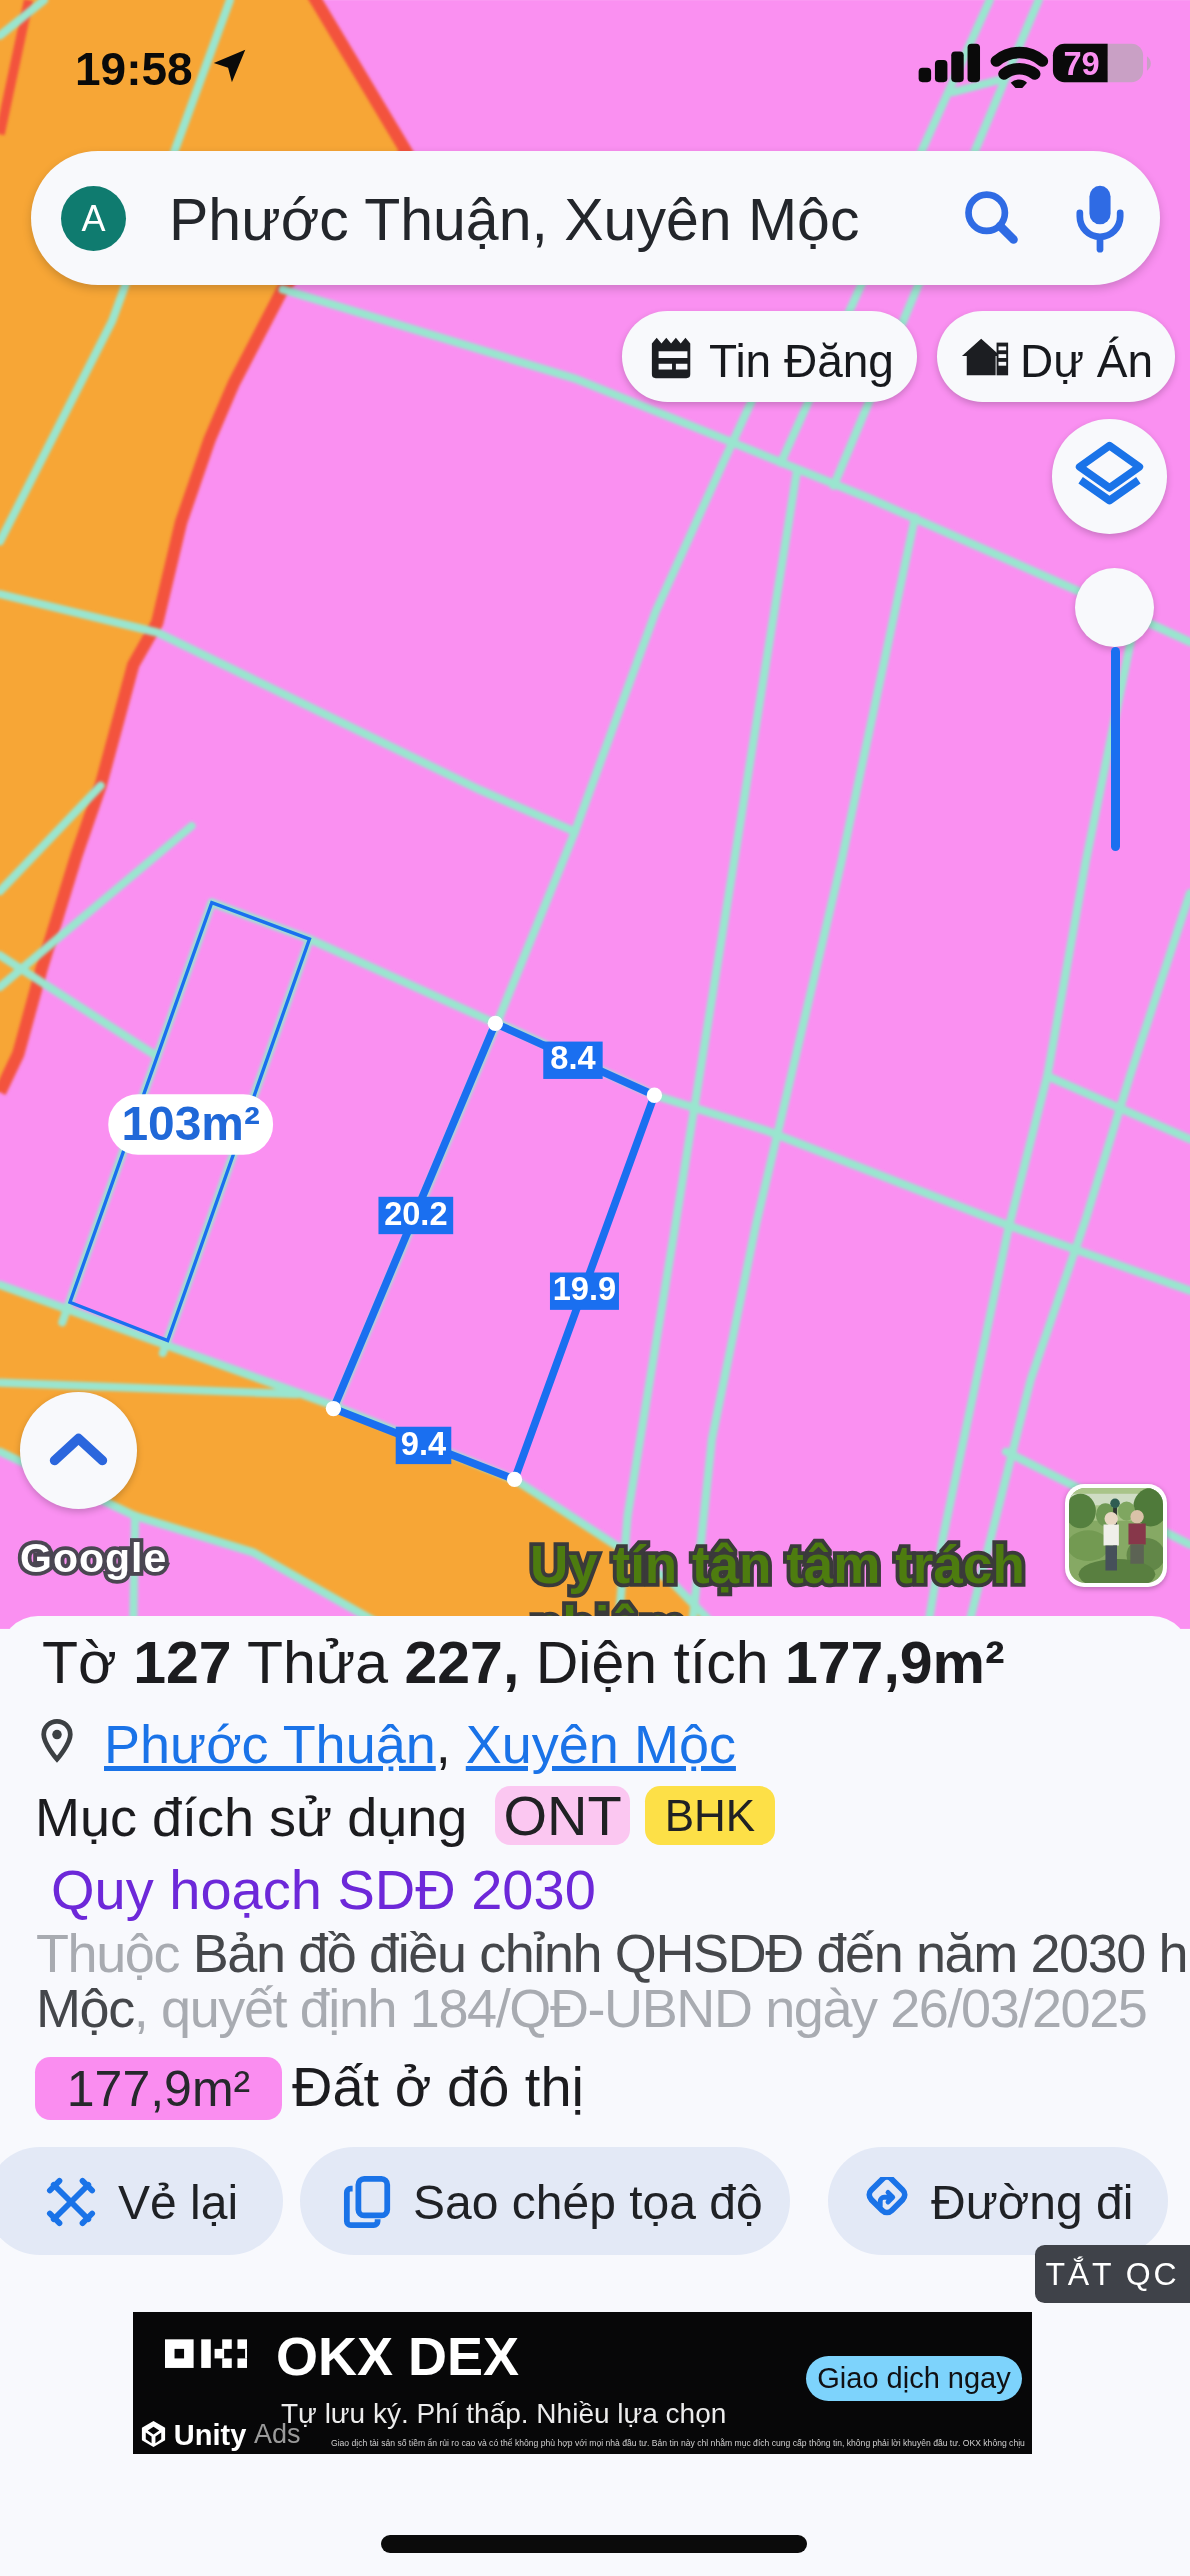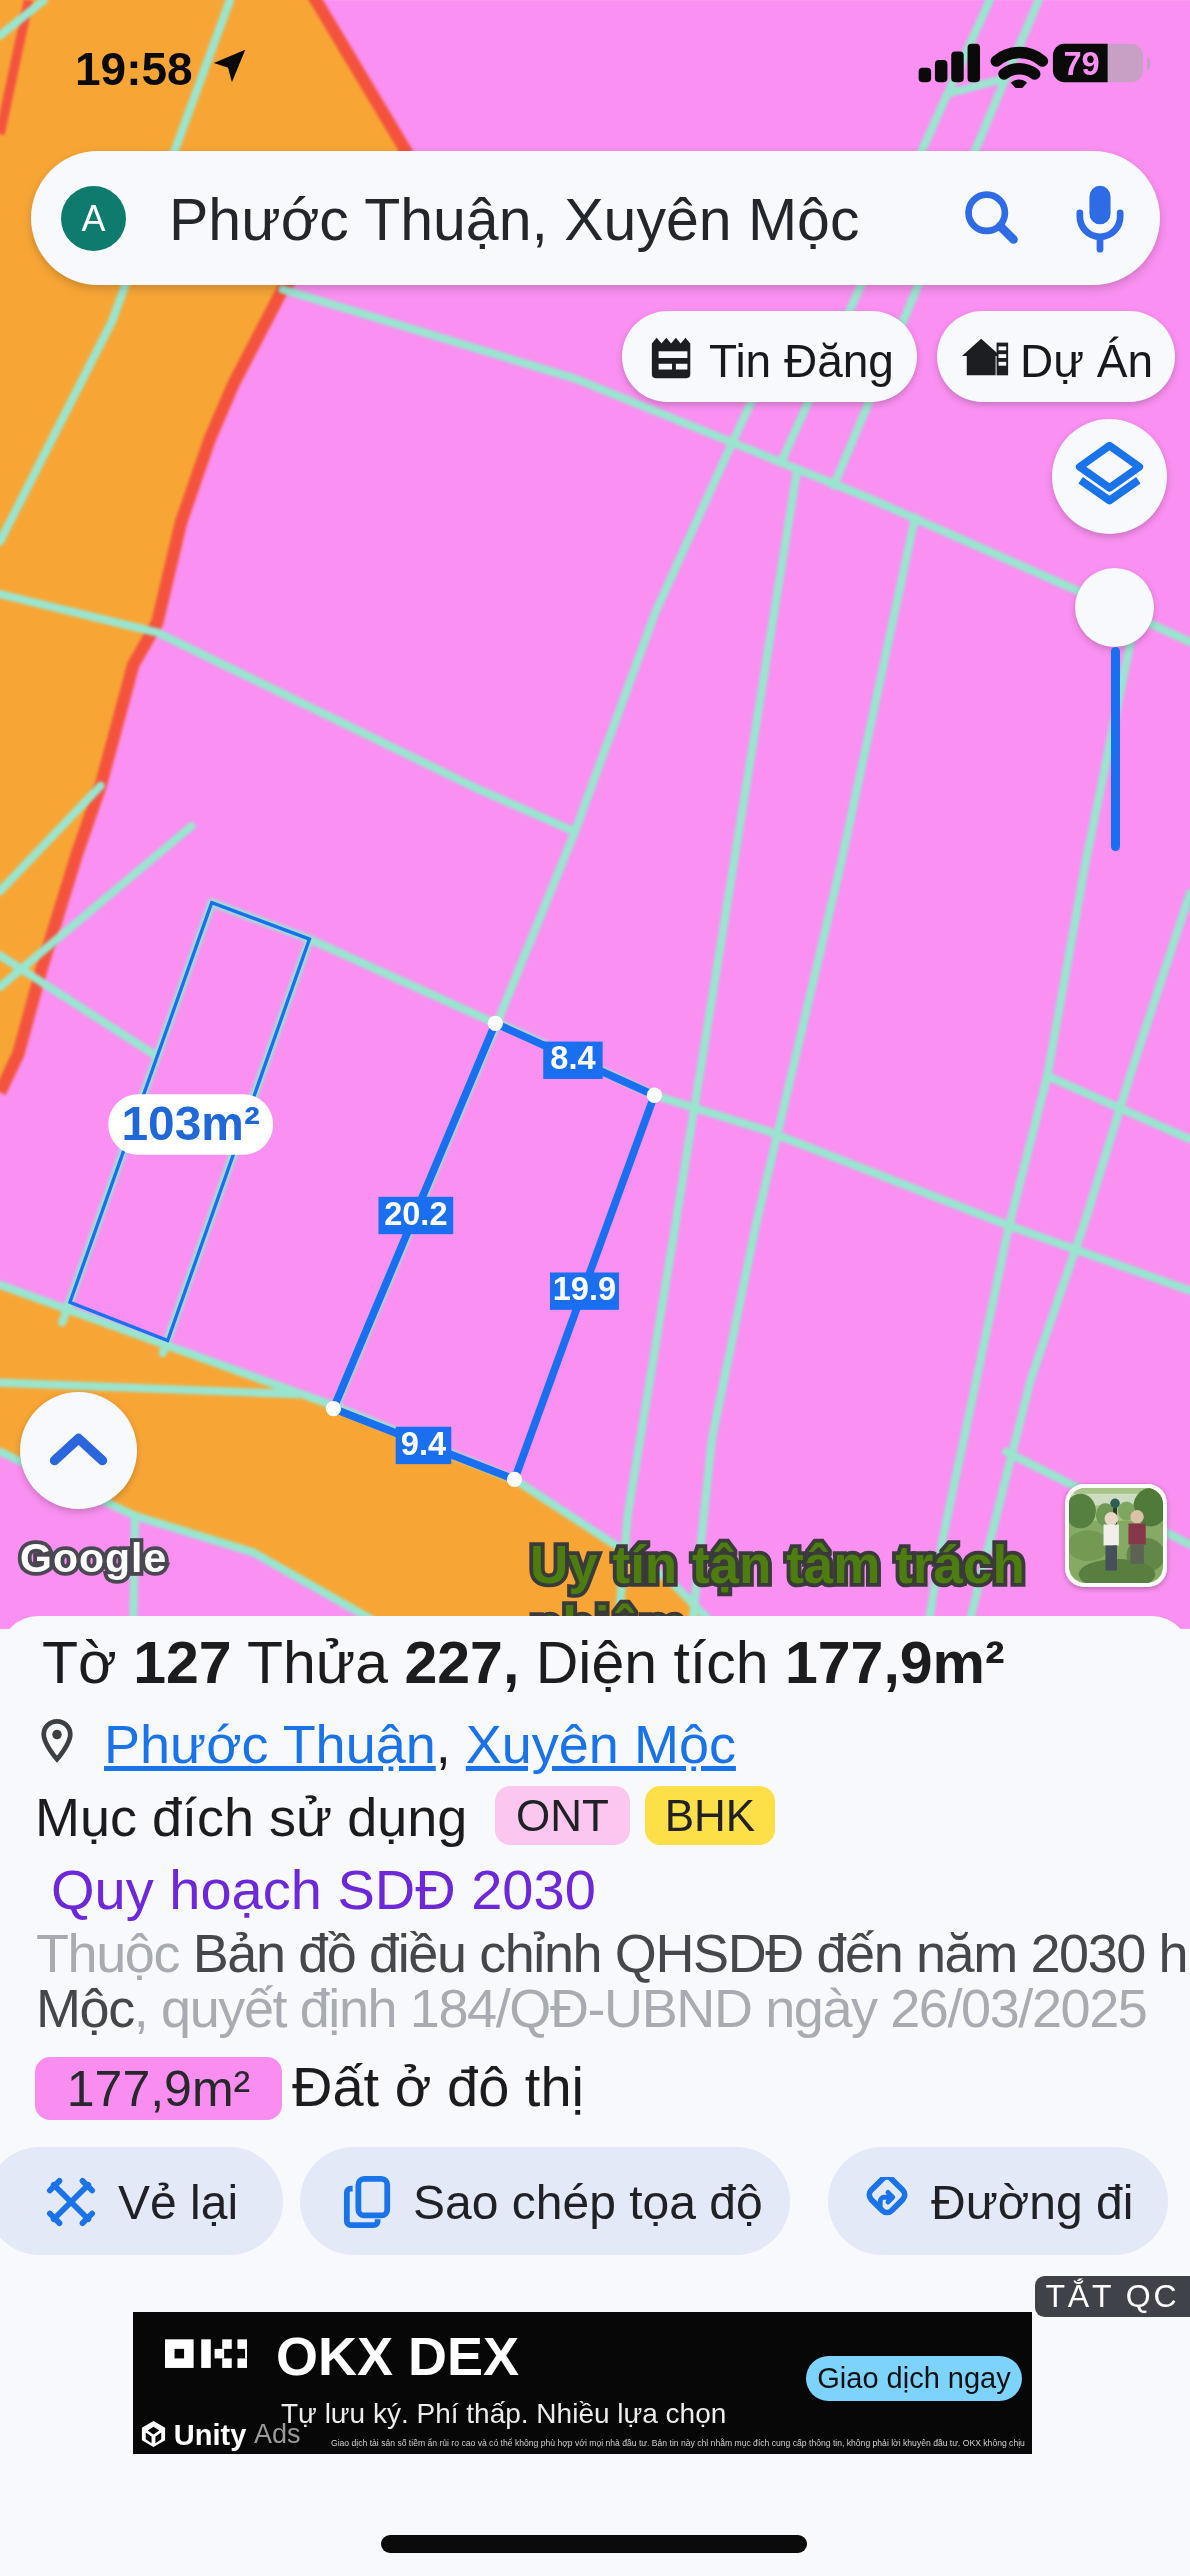--- a/index.html
+++ b/index.html
@@ -244,21 +244,21 @@
 
 <svg class="abs" style="left:38px;top:1717px;" width="38" height="56" viewBox="0 0 40 58">
   <path d="M20 4 a14 14 0 0 1 14 14 c0 10 -14 26 -14 26 s-14 -16 -14 -26 a14 14 0 0 1 14 -14 Z" fill="none" stroke="#3c4043" stroke-width="5"></path>
   <circle cx="20" cy="18" r="5" fill="#3c4043"></circle>
 </svg>
 
 <div class="abs" style="left:88px;top:1713px;font-size:54px;color:#1c1c1f;"><span style="color:#1a73e8;text-decoration:underline;margin-left:16px;">Phước Thuận</span>, <span style="color:#1a73e8;text-decoration:underline;">Xuyên Mộc</span></div>
 
 <div class="abs" style="left:35px;top:1786px;font-size:54px;color:#1c1c1f;">Mục đích sử dụng</div>
 
-<div class="abs" style="left:495px;top:1786px;width:135px;height:59px;border-radius:15.3px;background:#fbc7f1;color:#202124;font-size:44px;display:flex;align-items:center;justify-content:center;">ONT</div>
+<div class="abs" style="left:495px;top:1786px;width:135px;height:59px;border-radius:15.3px;background:#fbc7f1;color:#202124;font-size:56px;display:flex;align-items:center;justify-content:center;">ONT</div>
 
 <div class="abs" style="left:645px;top:1786px;width:130px;height:59px;border-radius:15.3px;background:#fde047;color:#202124;font-size:44px;display:flex;align-items:center;justify-content:center;">BHK</div>
 
 <div class="abs" style="left:51px;top:1857px;font-size:56px;color:#6d28d9;">Quy hoạch SDĐ 2030</div>
 
 <div class="abs" style="left:36px;top:1926px;font-size:54px;line-height:55px;letter-spacing:-1.4px;color:#45474b;white-space:nowrap;"><span style="color:#a8abb1;">Thuộc </span>Bản đồ điều chỉnh QHSDĐ đến năm 2030 huyện Xuyên<br>Mộc<span style="color:#a8abb1;">, quyết định 184/QĐ-UBND ngày 26/03/2025</span></div>
 
 <div class="abs" style="left:35px;top:2057px;width:247px;height:63px;border-radius:15.3px;background:#fa8df0;color:#26282c;font-size:50px;display:flex;align-items:center;justify-content:center;">177,9m²</div>
 
 <div class="abs" style="left:292px;top:2054px;font-size:56px;color:#1c1c1f;">Đất ở đô thị</div>
@@ -285,21 +285,21 @@
 
 <div class="abs" style="left:828px;top:2147px;width:340px;height:108px;border-radius:55px;background:#e3e9f6;"></div>
 
 <svg class="abs" style="left:861px;top:2177px;" width="52" height="52" viewBox="0 0 54 54">
   <rect x="6" y="6" width="30" height="30" rx="7" transform="rotate(45 27 27)" fill="none" stroke="#1a73e8" stroke-width="6"></rect>
   <path d="M20 30 v-5 a4 4 0 0 1 4 -4 h7 M28 16 l5 5 -5 5" fill="none" stroke="#1a73e8" stroke-width="5" stroke-linecap="round" stroke-linejoin="round"></path>
 </svg>
 
 <div class="abs" style="left:931px;top:2175px;font-size:48px;color:#1f2125;">Đường đi</div>
 
-<div class="abs" style="left:1035px;top:2245px;width:155px;height:41px;border-radius:9.6px 0 0 9.6px;background:#3f4249;color:#fff;font-size:32px;letter-spacing:2.9px;display:flex;align-items:center;justify-content:center;margin-top:31px;">TẮT QC</div>
+<div class="abs" style="left:1035px;top:2245px;width:155px;height:58px;border-radius:9.6px 0 0 9.6px;background:#3f4249;color:#fff;font-size:32px;letter-spacing:2.9px;display:flex;align-items:center;justify-content:center;">TẮT QC</div>
 
 <div class="abs" style="left:133px;top:2312px;width:899px;height:142px;background:#070708;"></div>
 
 <svg class="abs" style="left:165px;top:2339px;" width="82" height="35" viewBox="0 0 86 36">
   <g fill="#fff">
     <rect x="0" y="0" width="30" height="30"></rect>
     <rect x="10" y="10" width="10" height="10" fill="#070708"></rect>
     <rect x="38" y="0" width="10" height="30"></rect>
     <rect x="52" y="10" width="10" height="10"></rect>
     <rect x="60" y="0" width="10" height="10"></rect>

